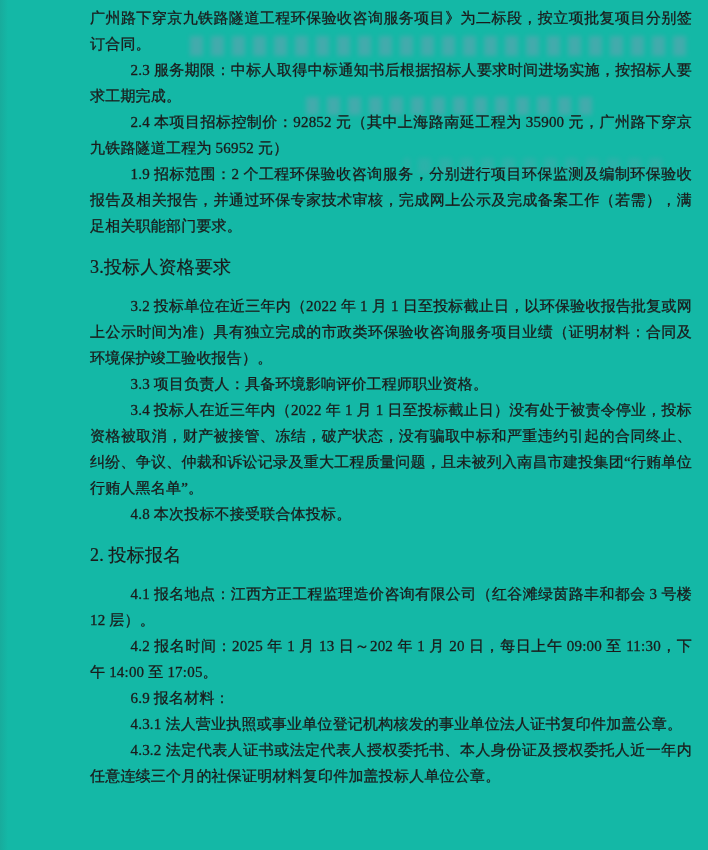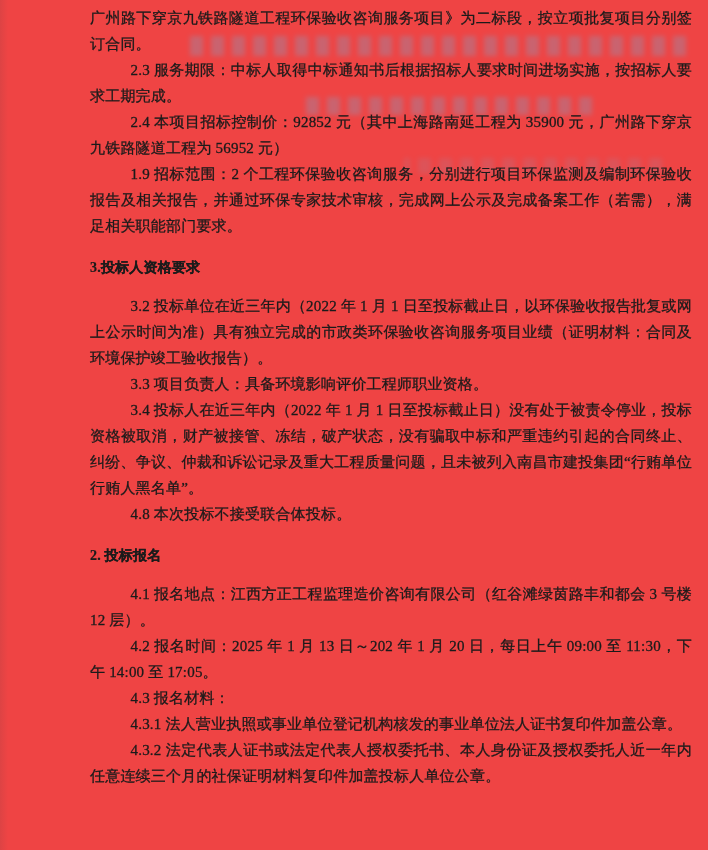--- a/index.html
+++ b/index.html
@@ -5,21 +5,21 @@
   html, body {
     margin: 0;
     padding: 0;
     background: #e8e8e8;
   }
   .page {
     position: relative;
     width: 708px;
     height: 850px;
     margin: 0 auto;
-    background: #ef4444;
+    background: #14b8a6;
     overflow: hidden;
     font-family: "Liberation Serif", "DejaVu Serif", serif;
   }
   
   .left-edge {
     position: absolute;
     left: 0; top: 0; bottom: 0;
     width: 8px;
     background: linear-gradient(90deg, rgba(60,60,70,0.10), rgba(60,60,70,0));
     pointer-events: none;
@@ -38,23 +38,23 @@
   .doc p.body {
     margin: 0;
     -webkit-text-stroke: 0.3px;
   }
   .doc p.body.indent {
     text-indent: 2.7em;
     font-family: Liberation Serif, serif;
   }
   .doc h2.heading {
     margin: 15px 0 12px 0;
-    font-size: 14px;
+    font-size: 18px;
     line-height: 27px;
-    font-weight: bold;
+    font-weight: normal;
     text-align: left;
     -webkit-text-stroke: 0.2px;
   }
   
   .ghost {
     position: absolute;
     filter: blur(2.4px);
     opacity: 0.38;
     background-image:
       repeating-linear-gradient(90deg,
@@ -83,17 +83,17 @@
       <p class="body indent">2.4 本项目招标控制价：92852 元（其中上海路南延工程为 35900 元，广州路下穿京九铁路隧道工程为 56952 元）</p>
       <p class="body indent">1.9 招标范围：2 个工程环保验收咨询服务，分别进行项目环保监测及编制环保验收报告及相关报告，并通过环保专家技术审核，完成网上公示及完成备案工作（若需），满足相关职能部门要求。</p>
       <h2 class="heading">3.投标人资格要求</h2>
       <p class="body indent">3.2 投标单位在近三年内（2022 年 1 月 1 日至投标截止日，以环保验收报告批复或网上公示时间为准）具有独立完成的市政类环保验收咨询服务项目业绩（证明材料：合同及环境保护竣工验收报告）。</p>
       <p class="body indent">3.3 项目负责人：具备环境影响评价工程师职业资格。</p>
       <p class="body indent">3.4 投标人在近三年内（2022 年 1 月 1 日至投标截止日）没有处于被责令停业，投标资格被取消，财产被接管、冻结，破产状态，没有骗取中标和严重违约引起的合同终止、纠纷、争议、仲裁和诉讼记录及重大工程质量问题，且未被列入南昌市建投集团“行贿单位行贿人黑名单”。</p>
       <p class="body indent">4.8 本次投标不接受联合体投标。</p>
       <h2 class="heading">2. 投标报名</h2>
       <p class="body indent">4.1 报名地点：江西方正工程监理造价咨询有限公司（红谷滩绿茵路丰和都会 3 号楼 12 层）。</p>
       <p class="body indent">4.2 报名时间：2025 年 1 月 13 日～202 年 1 月 20 日，每日上午 09:00 至 11:30，下午 14:00 至 17:05。</p>
-      <p class="body indent">4.3 报名材料：</p>
+      <p class="body indent">6.9 报名材料：</p>
       <p class="body indent">4.3.1 法人营业执照或事业单位登记机构核发的事业单位法人证书复印件加盖公章。</p>
       <p class="body indent">4.3.2 法定代表人证书或法定代表人授权委托书、本人身份证及授权委托人近一年内任意连续三个月的社保证明材料复印件加盖投标人单位公章。</p>
     </div>
 </div>
 
 </body></html>

